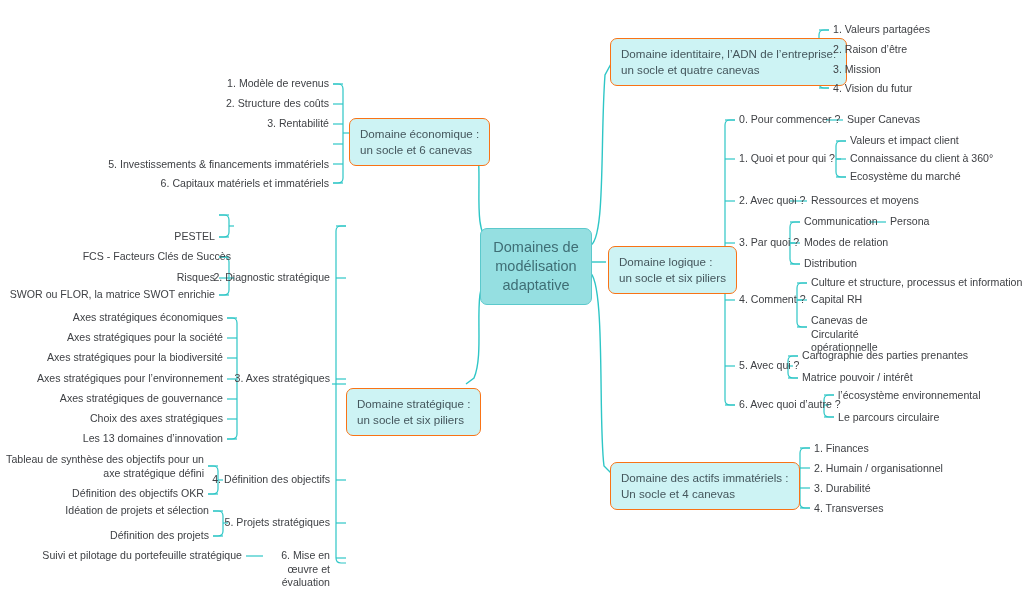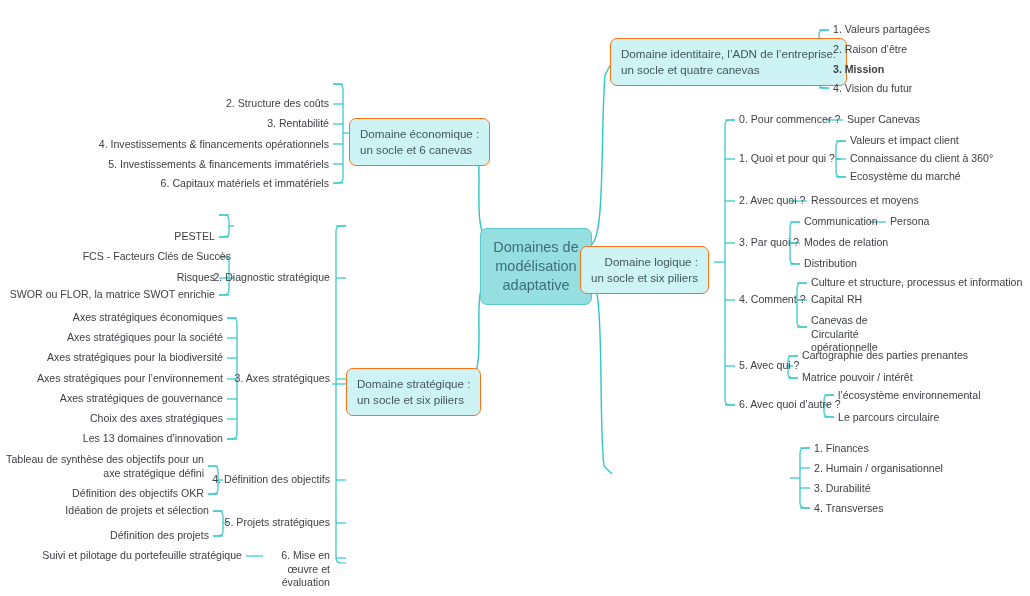--- a/index.html
+++ b/index.html
@@ -159,34 +159,34 @@
     <div>modélisation</div>
     <div>adaptative</div>
   </div>
 
   <div class="node branch" style="left:610px;top:38px;">
     <div>Domaine identitaire, l’ADN de l’entreprise:</div>
     <div>un socle et quatre canevas</div>
   </div>
   <div class="node leaf l" style="left:833px;top:23px;">1. Valeurs partagées</div>
   <div class="node leaf l" style="left:833px;top:43px;">2. Raison d’être</div>
-  <div class="node leaf l" style="left:833px;top:63px;font-weight:bold;">3. Mission</div>
+  <div class="node leaf l" style="left:833px;top:63px;">3. Mission</div>
   <div class="node leaf l" style="left:833px;top:82px;">4. Vision du futur</div>
 
   <div class="node branch" style="left:349px;top:118px;">
     <div>Domaine économique :</div>
     <div>un socle et 6 canevas</div>
   </div>
+  <div class="node leaf r" style="left:0px;top:77px;width:329px;">1. Modèle de revenus</div>
   <div class="node leaf r" style="left:0px;top:97px;width:329px;">2. Structure des coûts</div>
   <div class="node leaf r" style="left:0px;top:117px;width:329px;">3. Rentabilité</div>
-  <div class="node leaf r" style="left:0px;top:138px;width:329px;">4. Investissements &amp; financements opérationnels</div>
   <div class="node leaf r" style="left:0px;top:158px;width:329px;">5. Investissements &amp; financements immatériels</div>
   <div class="node leaf r" style="left:0px;top:177px;width:329px;">6. Capitaux matériels et immatériels</div>
 
-  <div class="node branch" style="left:580px;top:246px;text-align:right;">
+  <div class="node branch" style="left:608px;top:246px;">
     <div>Domaine logique :</div>
     <div>un socle et six piliers</div>
   </div>
 
   <div class="node leaf l" style="left:739px;top:113px;">0. Pour commencer ?</div>
   <div class="node leaf l" style="left:847px;top:113px;">Super Canevas</div>
 
   <div class="node leaf l" style="left:739px;top:152px;">1. Quoi et pour qui ?</div>
   <div class="node leaf l" style="left:850px;top:134px;">Valeurs et impact client</div>
   <div class="node leaf l" style="left:850px;top:152px;">Connaissance du client à 360°</div>
@@ -207,21 +207,21 @@
   <div class="node leaf wrap l" style="left:811px;top:314px;width:105px;">Canevas de Circularité opérationnelle</div>
 
   <div class="node leaf l" style="left:739px;top:359px;">5. Avec qui ?</div>
   <div class="node leaf l" style="left:802px;top:349px;">Cartographie des parties prenantes</div>
   <div class="node leaf l" style="left:802px;top:371px;">Matrice pouvoir / intérêt</div>
 
   <div class="node leaf l" style="left:739px;top:398px;">6. Avec quoi d’autre ?</div>
   <div class="node leaf l" style="left:838px;top:389px;">l’écosystème environnemental</div>
   <div class="node leaf l" style="left:838px;top:411px;">Le parcours circulaire</div>
 
-  <div class="node branch" style="left:346px;top:368px;">
+  <div class="node branch" style="left:346px;top:388px;">
     <div>Domaine stratégique :</div>
     <div>un socle et six piliers</div>
   </div>
 
   <div class="node leaf r" style="left:0px;top:230px;width:215px;">PESTEL</div>
 
   <div class="node leaf r" style="left:0px;top:271px;width:330px;">2. Diagnostic stratégique</div>
   <div class="node leaf r" style="left:0px;top:250px;width:215px;padding-left:16px;">FCS - Facteurs Clés de Succès</div>
   <div class="node leaf r" style="left:0px;top:271px;width:215px;">Risques</div>
   <div class="node leaf r" style="left:0px;top:288px;width:215px;">SWOR ou FLOR, la matrice SWOT enrichie</div>
@@ -239,18 +239,22 @@
   <div class="node leaf wrap r" style="left:0px;top:453px;width:204px;">Tableau de synthèse des objectifs pour un axe stratégique défini</div>
   <div class="node leaf r" style="left:0px;top:487px;width:204px;">Définition des objectifs OKR</div>
 
   <div class="node leaf r" style="left:0px;top:516px;width:330px;">5. Projets stratégiques</div>
   <div class="node leaf r" style="left:0px;top:529px;width:209px;">Définition des projets</div>
   <div class="node leaf r" style="left:0px;top:504px;width:209px;">Idéation de projets et sélection</div>
 
   <div class="node leaf wrap r" style="left:264px;top:549px;width:66px;">6. Mise en œuvre et évaluation</div>
   <div class="node leaf wrap r" style="left:0px;top:549px;width:242px;">Suivi et pilotage du portefeuille stratégique</div>
 
+  <div class="node branch" style="left:610px;top:462px;">
+    <div>Domaine des actifs immatériels :</div>
+    <div>Un socle et 4 canevas</div>
+  </div>
   <div class="node leaf l" style="left:814px;top:442px;">1. Finances</div>
   <div class="node leaf l" style="left:814px;top:462px;">2. Humain / organisationnel</div>
   <div class="node leaf l" style="left:814px;top:482px;">3. Durabilité</div>
   <div class="node leaf l" style="left:814px;top:502px;">4. Transverses</div>
 
 </div>
 
 </body></html>

